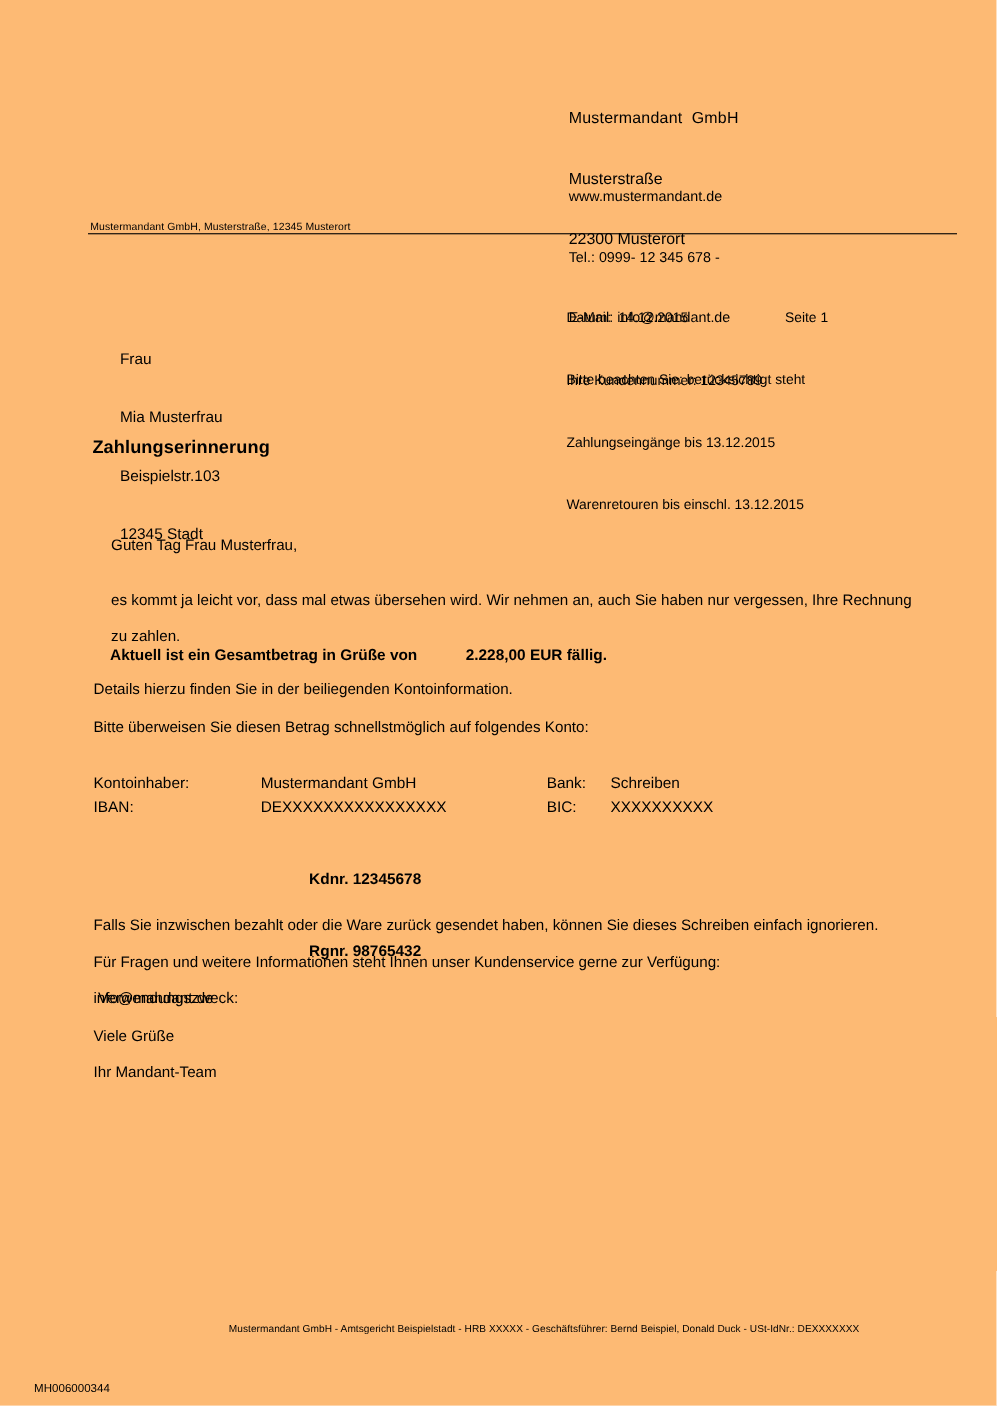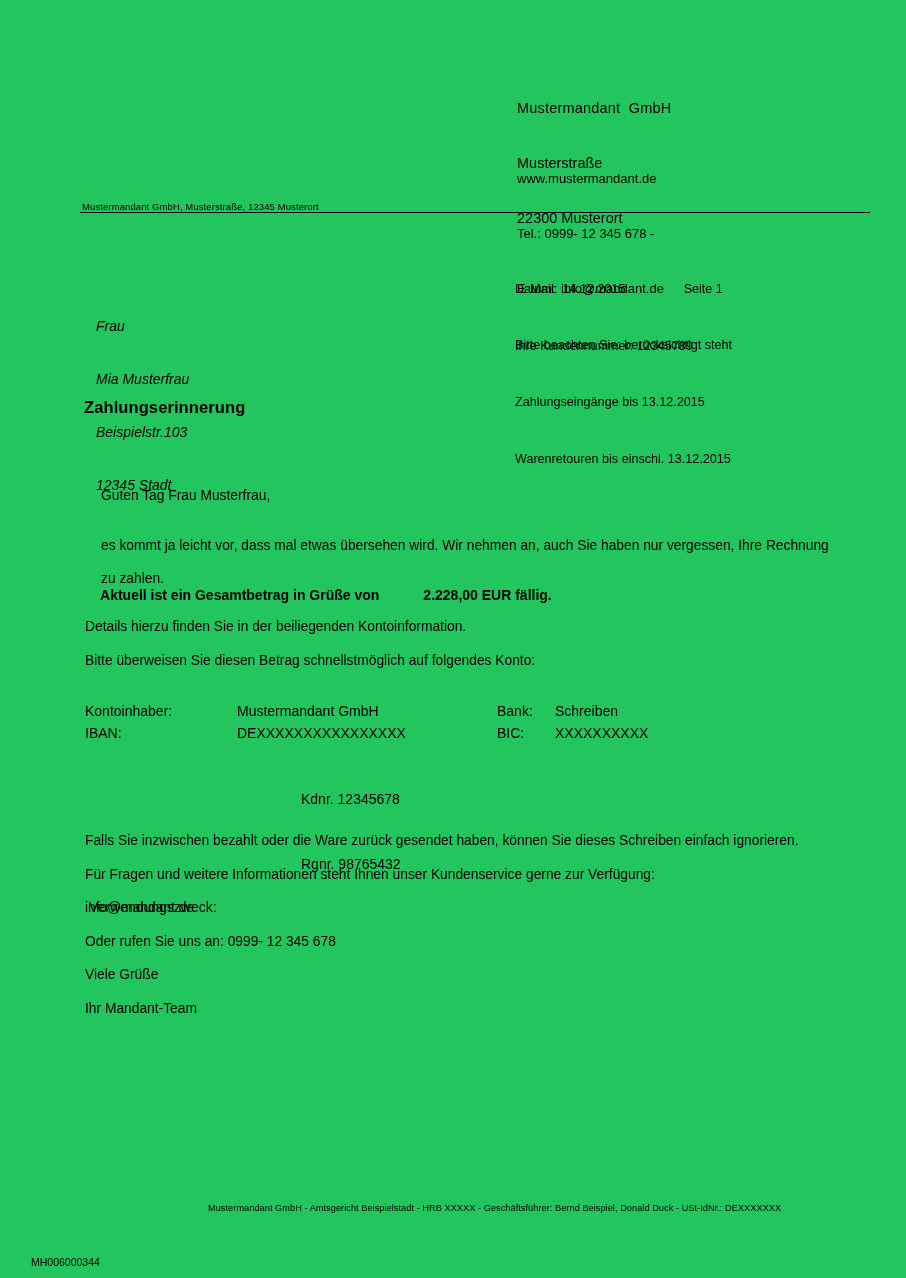--- a/index.html
+++ b/index.html
@@ -8,21 +8,21 @@
     background: #ffffff;
   }
   body {
     font-family: "Liberation Sans", sans-serif;
     color: #000000;
   }
   .page {
     position: relative;
     width: 906px;
     height: 1278px;
-    background: #22c55e;
+    background: #fdba74;
     overflow: hidden;
   }
 
   
   .sender-block {
     position: absolute;
     left: 517px;
     top: 63px;
     font-size: 14.5px;
     line-height: 18.2px;
@@ -59,40 +59,39 @@
   
   .meta-block {
     position: absolute;
     left: 515px;
     top: 242px;
     font-size: 12.6px;
     line-height: 19px;
     white-space: pre;
   }
   .meta-row { display: block; }
-  .meta-page { margin-left: 58px; }
+  .meta-page { margin-left: 88px; }
 
   .notice-block {
     position: absolute;
     left: 515px;
     top: 298px;
     font-size: 12.6px;
     line-height: 19px;
     white-space: pre;
   }
 
   
   .recipient-block {
     position: absolute;
-    left: 96px;
+    left: 109px;
     top: 283px;
     font-size: 14px;
     line-height: 17.6px;
     white-space: pre;
-    font-style: italic;
   }
 
   
   .subject {
     position: absolute;
     left: 84px;
     top: 398px;
     font-size: 16.5px;
     font-weight: bold;
     letter-spacing: 0.1px;
@@ -157,23 +156,22 @@
     margin-top: 2px;
     gap: 41px;
   }
   .purpose-label {
     width: 155px;
     flex: none;
     padding-left: 4px;
     box-sizing: border-box;
   }
   .purpose-values {
-    font-weight: normal;
+    font-weight: bold;
     line-height: 21.5px;
-    margin-left: 20px;
   }
   .purpose-values span { display: block; }
 
   
   .closing-text {
     position: absolute;
     left: 85px;
     top: 824px;
     width: 765px;
     font-size: 13.8px;
@@ -272,21 +270,20 @@
         <span>Kdnr. 12345678</span>
         <span>Rgnr. 98765432</span>
       </span>
     </div>
   </div>
 
   <div class="closing-text">
     <p>Falls Sie inzwischen bezahlt oder die Ware zurück gesendet haben, können Sie dieses Schreiben einfach ignorieren.</p>
     <p>Für Fragen und weitere Informationen steht Ihnen unser Kundenservice gerne zur Verfügung:</p>
     <p>info@mandant.de</p>
-    <p>Oder rufen Sie uns an: 0999- 12 345 678</p>
     <p>Viele Grüße</p>
     <p>Ihr Mandant-Team</p>
   </div>
 
   <div class="footer-legal">Mustermandant GmbH - Amtsgericht Beispielstadt - HRB XXXXX - Geschäftsführer: Bernd Beispiel, Donald Duck - USt-IdNr.: DEXXXXXXX</div>
   <div class="doc-code">MH006000344</div>
 
 </div>
 
 </body></html>

